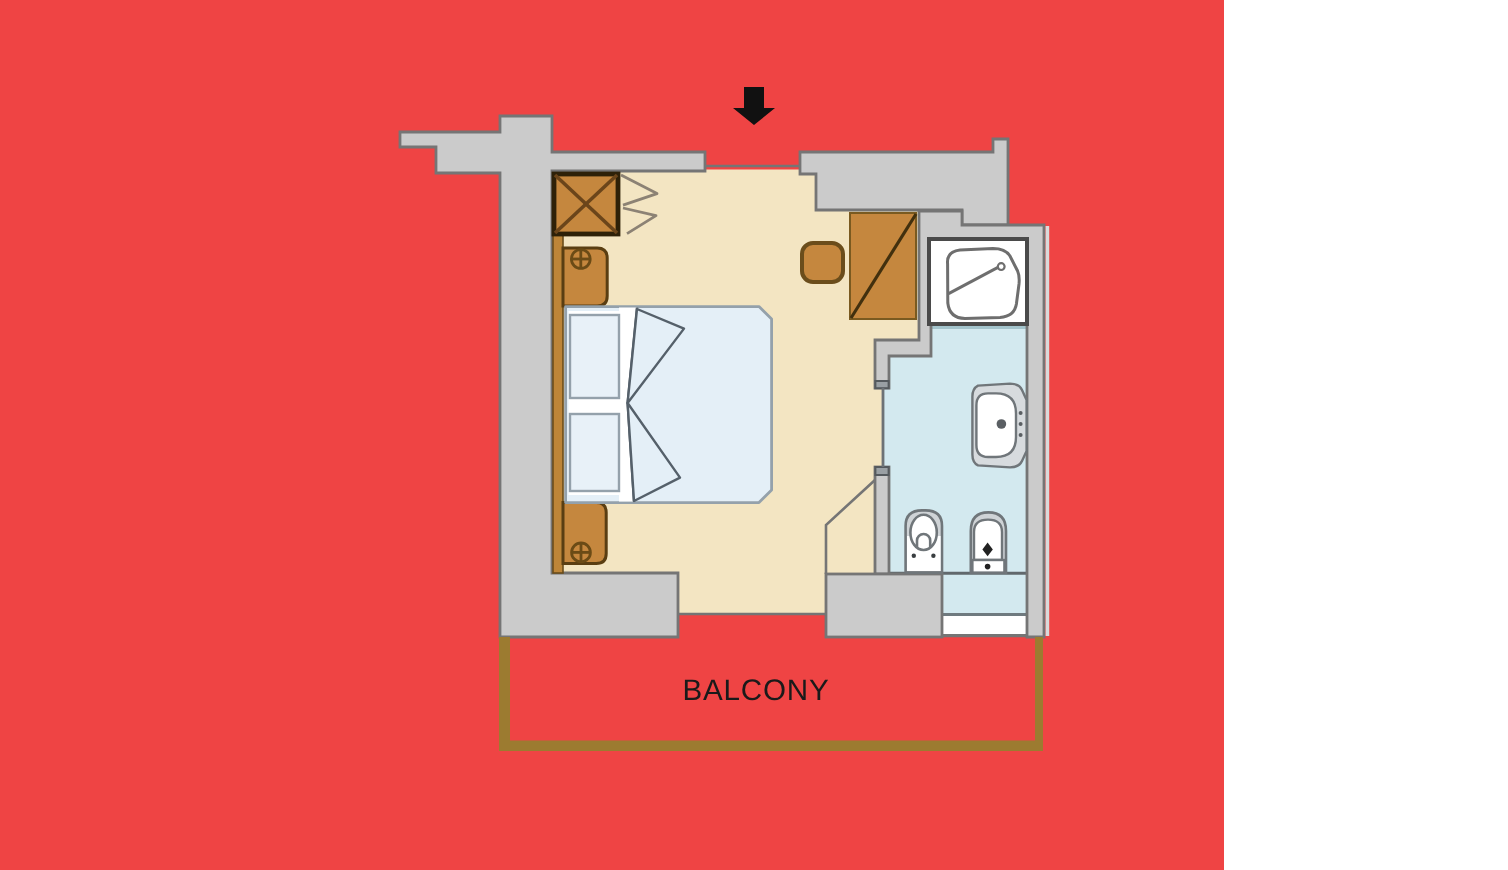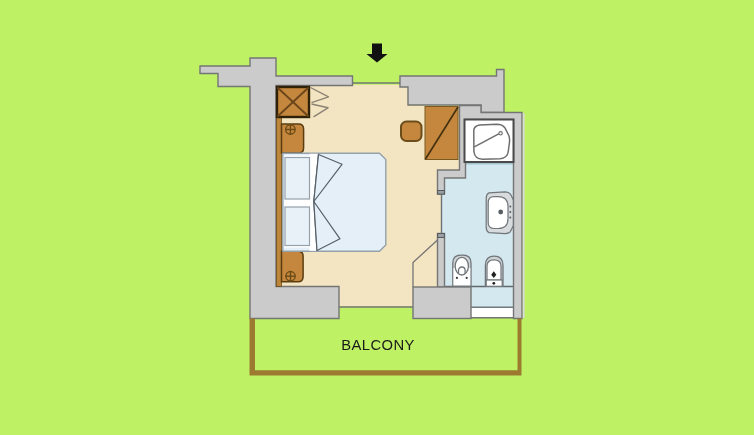--- a/index.html
+++ b/index.html
@@ -1,16 +1,16 @@
 <!DOCTYPE html>
 <html><head>
 <meta charset="utf-8">
 <style>
   html,body{margin:0;padding:0;background:#ffffff;}
-  .wrap{width:754px;height:435px;position:relative;background:#bef264;}
+  .wrap{width:612px;height:435px;position:relative;background:#ef4444;}
   svg{display:block;}
   text{font-family:"Liberation Sans", sans-serif;}
 </style>
 </head>
 <body>
 <div class="wrap">
 <svg width="754" height="435" viewBox="0 0 754 435">
 
   <polygon points="276,84.8 400,84.8 400,87 408,87 408,105.5 459.5,105.5 459.5,170 441.5,170 441.5,287 413,287 413,306.5 339,306.5 339,286.5 276,286.5" fill="#f3e5c2" stroke="none"></polygon>
 

